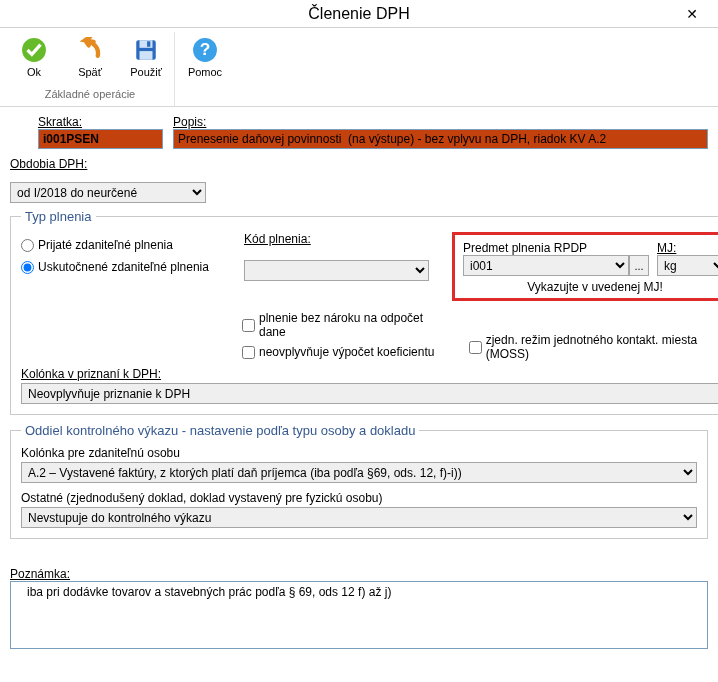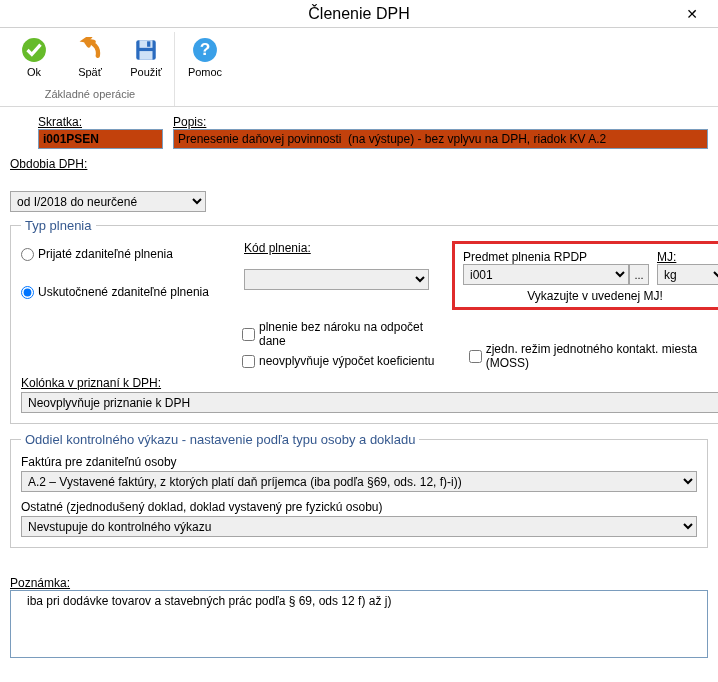--- a/index.html
+++ b/index.html
@@ -100,21 +100,21 @@
     border: 1px solid #c9c9c9;
     margin: 6px 0 8px 0;
     padding: 8px 10px 10px 10px;
   }
   fieldset.box legend {
     font-size: 13px;
     padding: 0 4px;
     color: #36598f;
   }
   .typ-row { display: flex; align-items: flex-start; gap: 18px; }
-  .radio-col { display: flex; flex-direction: column; gap: 24px; padding-top: 6px; }
+  .radio-col { display: flex; flex-direction: column; gap: 8px; padding-top: 6px; }
   .radio-item, .check-item {
     display: flex; align-items: center; gap: 4px; font-size: 12px;
   }
   .radio-item input, .check-item input { margin: 0; }
   .kod-col { display: flex; flex-direction: column; gap: 14px; flex: 0 0 190px; justify-content: center; }
   .red-box {
     border: 3px solid #e02b2b;
     padding: 6px 8px 2px 8px;
     display: flex;
     flex-direction: column;
@@ -231,21 +231,21 @@
       <input class="input" style="font-weight: bold;" value="i001PSEN">
     </div>
     <div class="popis-col">
       <span class="link-label">Popis:</span>
       <input class="input" value="Prenesenie daňovej povinnosti  (na výstupe) - bez vplyvu na DPH, riadok KV A.2" style="">
     </div>
   </div>
 
   <div style="margin-top:8px;">
     <span class="link-label">Obdobia DPH:</span><br>
-    <select class="select" style="width:196px; margin-top:20px;">
+    <select class="select" style="width:196px; margin-top:11px;">
       <option>od I/2018 do neurčené</option>
     </select>
   </div>
 
   <fieldset class="box">
     <legend>Typ plnenia</legend>
 
     <div class="typ-row">
 
       <div class="radio-col" style="width:205px;">
@@ -313,21 +313,21 @@
       <span class="link-label">Kolónka v priznaní k DPH:</span>
       <select class="select full-select">
         <option>Neovplyvňuje priznanie k DPH</option>
       </select>
     </div>
   </fieldset>
 
   <fieldset class="box">
     <legend>Oddiel kontrolného výkazu - nastavenie podľa typu osoby a dokladu</legend>
 
-    <span class="sec-label" style="margin-top:0;">Faktúra pre zdaniteľnú osoby</span>
+    <span class="sec-label" style="margin-top:0;">Kolónka pre zdaniteľnú osobu</span>
     <select class="select full-select">
       <option>A.2 – Vystavené faktúry, z ktorých platí daň príjemca (iba podľa §69, ods. 12, f)-i))</option>
     </select>
 
     <span class="sec-label">Ostatné (zjednodušený doklad, doklad vystavený pre fyzickú osobu)</span>
     <select class="select full-select">
       <option>Nevstupuje do kontrolného výkazu</option>
     </select>
   </fieldset>
 

